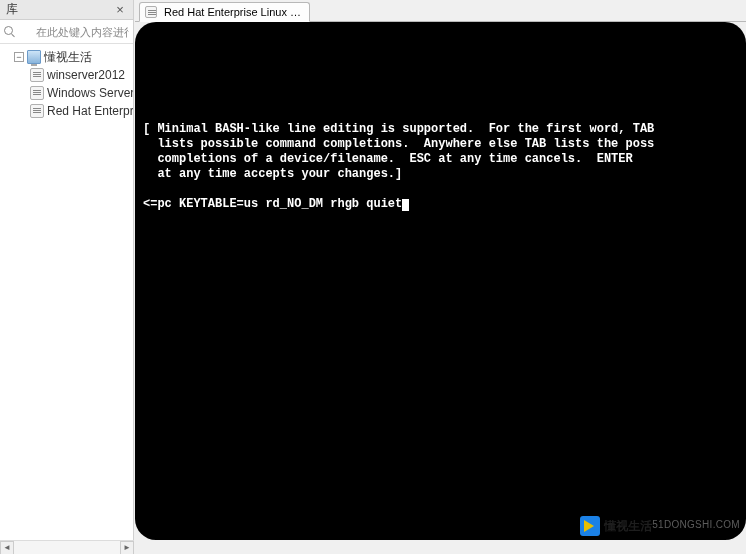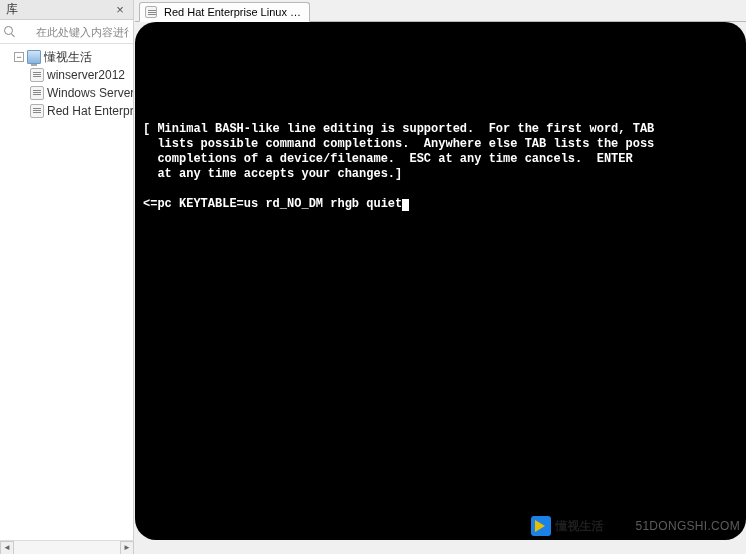--- a/index.html
+++ b/index.html
@@ -228,21 +228,21 @@
     .wm-icon::before {
       content: '';
       position: absolute;
       left: 4px; top: 4px;
       border-left: 10px solid #ffd400;
       border-top: 6px solid transparent;
       border-bottom: 6px solid transparent;
     }
     .wm-text { display: flex; flex-direction: row; line-height: 1; }
     .wm-cn { font-size: 12px; font-weight: bold; color: #222; }
-    .wm-en { font-size: 12px; color: #666; letter-spacing: 0.3px; margin-left: 32px; }
+    .wm-en { font-size: 10px; color: #666; letter-spacing: 0.3px; }
   </style>
 </head>
 <body>
 
 <div class="sidebar">
   <div class="sidebar-header">
     <span class="sidebar-title">库</span>
     <span class="close-x">×</span>
   </div>
   <div class="search-row">

